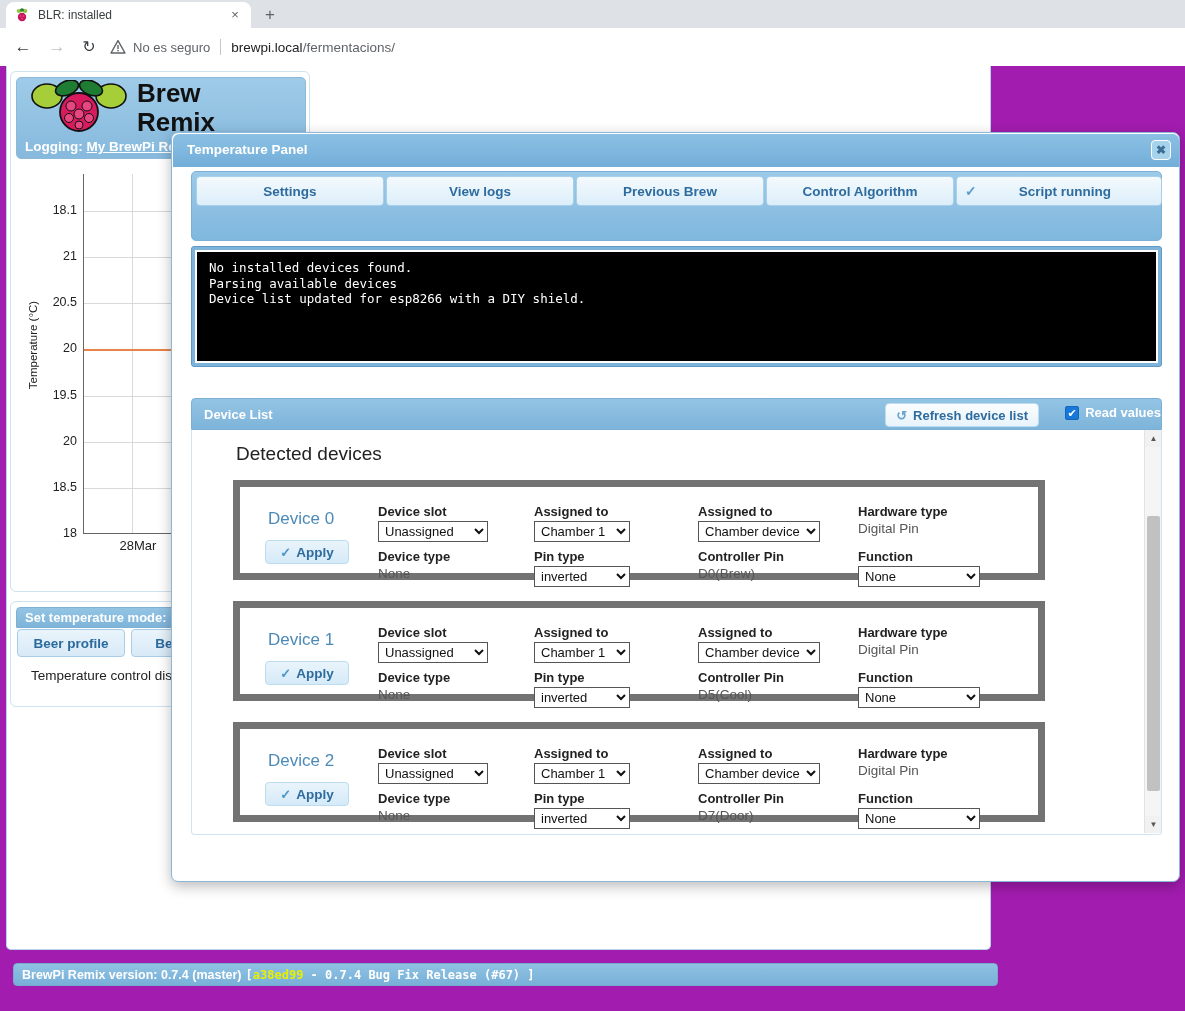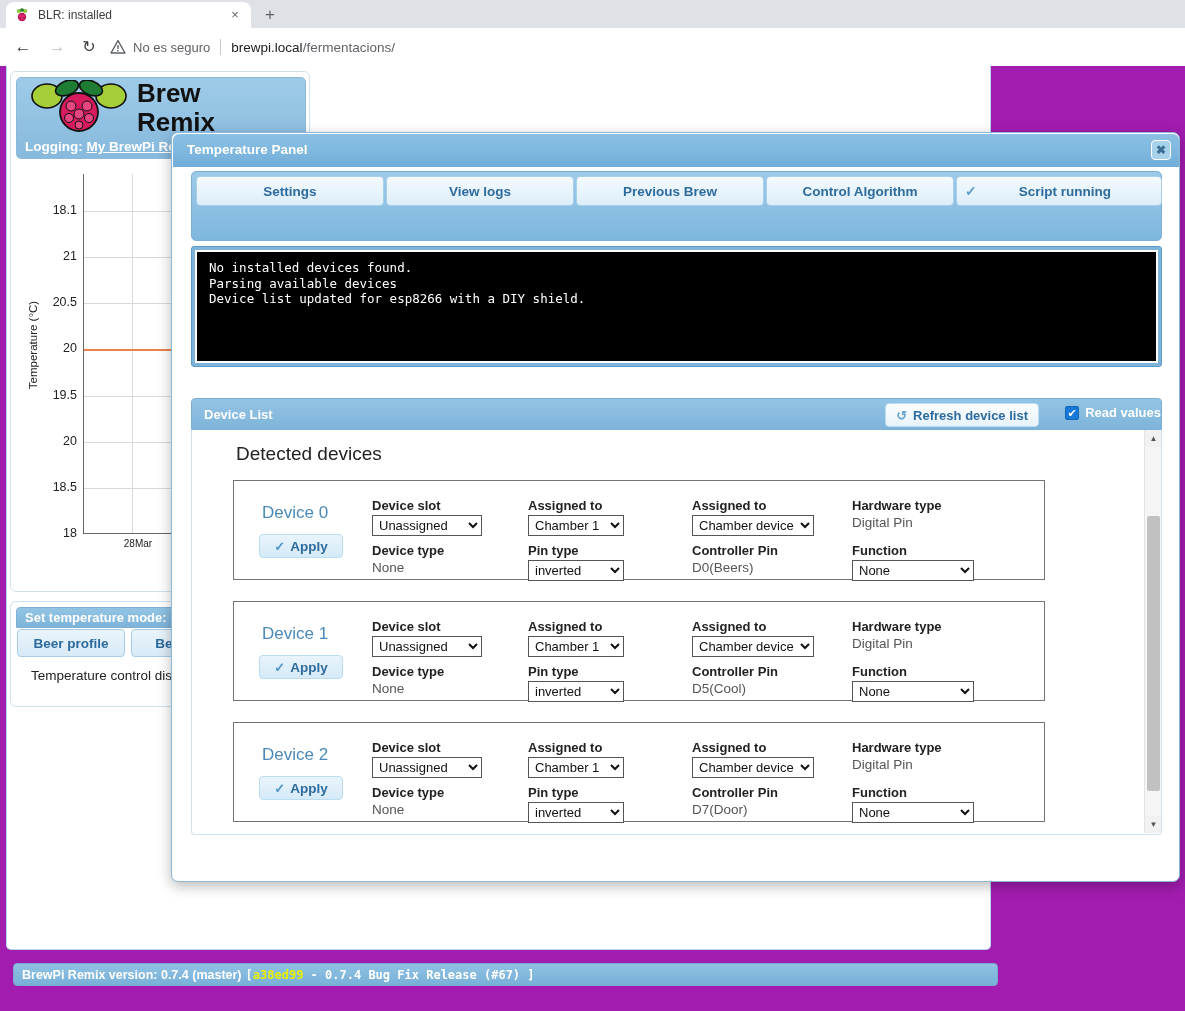--- a/index.html
+++ b/index.html
@@ -91,21 +91,21 @@
   .ytick { position: absolute; right: 0; width: 46px; text-align: right; font-size: 12.5px; color: #222; }
   #plot-frame {
     position: absolute; left: 72px; top: 10px; width: 228px; height: 360px;
     border-left: 1px solid #666; border-bottom: 1px solid #666;
   }
   .gridline { position: absolute; left: 0; width: 100%; height: 1px; background: #d9d9d9; }
   .vgrid { position: absolute; top: 0; height: 100%; width: 1px; background: #d9d9d9; }
   #series-line { position: absolute; left: 0; width: 100%; height: 2px; background: #e8834a; }
   #x-tick-label {
     position: absolute; left: 72px; top: 374px; width: 110px;
-    text-align: center; font-size: 10px; color: #222;
+    text-align: center; font-size: 13px; color: #222;
   }
 
   
   #mode-box {
     position: absolute; left: 3px; top: 535px; width: 300px; height: 106px;
     background: #fff; border: 1px solid #cfe2f0; border-radius: 6px;
   }
   #mode-header {
     position: absolute; left: 5px; top: 5px; width: 290px; height: 21px;
     background: linear-gradient(#93c4e4, #7eb4da);
@@ -244,21 +244,21 @@
     position: absolute; left: 44px; top: 13px;
     font-size: 19px; color: #222;
   }
   #devices-viewport {
     position: absolute; left: 0; top: 0; width: 937px; height: 403px; overflow: hidden;
   }
   #devices-stack { position: absolute; left: 41px; top: 50px; width: 787px; }
 
   .device-card {
     position: relative; width: 812px; height: 100px;
-    border: 1px solid #737373; background: #ffffff; margin-bottom: 21px;
+    border: 7px solid #737373; background: #ffffff; margin-bottom: 21px;
   }
   .dev-name {
     position: absolute; left: 28px; top: 22px;
     font-size: 17px; color: #4b8ab8; white-space: nowrap;
   }
   .apply-btn {
     position: absolute; left: 25px; top: 53px; width: 84px; height: 24px;
     background: linear-gradient(#e9f4fb, #d5eaf8);
     border: 1px solid #bcdcef; border-radius: 4px;
     display: flex; align-items: center; justify-content: center;
@@ -478,21 +478,21 @@
                 <div class="field-label">Hardware type</div>
                 <div class="field-value">Digital Pin</div>
               </div>
               <div class="field col-a row-2">
                 <div class="field-label">Device type</div>
                 <div class="field-value">None</div>
               </div>
               <div class="field col-b row-2"><div class="field-label">Pin type</div><select class="field-select" style="width: 96px;"><option>inverted</option></select></div>
               <div class="field col-c row-2">
                 <div class="field-label">Controller Pin</div>
-                <div class="field-value">D0(Beers)</div>
+                <div class="field-value">D0(Brew)</div>
               </div>
               <div class="field col-d row-2"><div class="field-label">Function</div><select class="field-select" style="width: 122px;"><option>None</option></select></div>
             </div>
             <div class="device-card">
               <div class="dev-name">Device 1</div>
               <div class="apply-btn">
                 <span class="apply-check">✓</span>
                 <span>Apply</span>
               </div>
               <div class="field col-a row-1"><div class="field-label">Device slot</div><select class="field-select" style="width: 110px;"><option>Unassigned</option></select></div>

